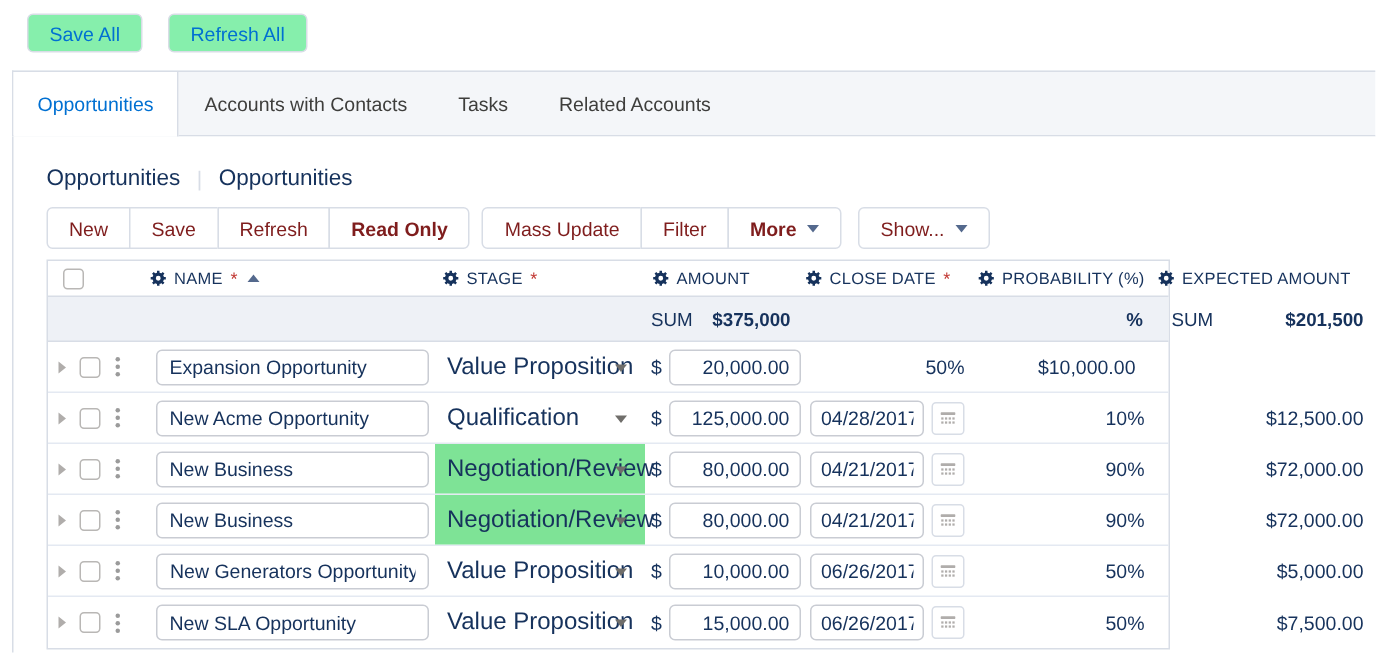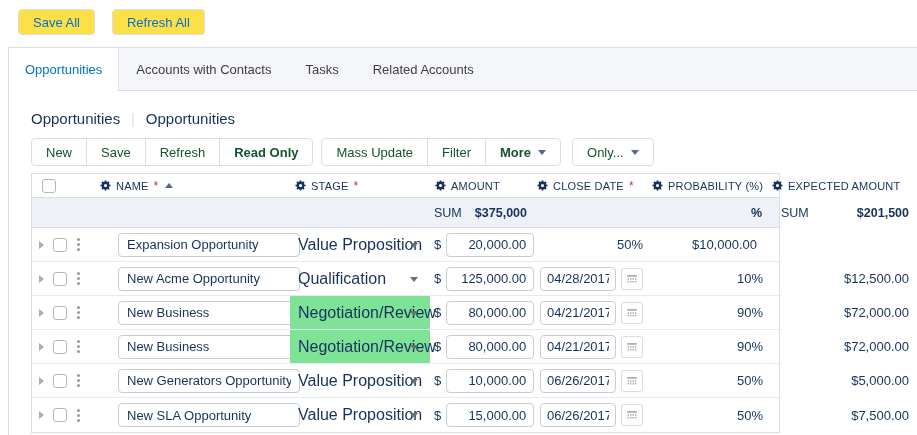--- a/index.html
+++ b/index.html
@@ -1,41 +1,41 @@
 <!DOCTYPE html>
 <html><head>
 <meta charset="utf-8">
 <style>
   * { box-sizing: border-box; margin: 0; padding: 0; }
   html,body { width:917px; height:435px; overflow:hidden; background:#fff;
     font-family:"Liberation Sans","DejaVu Sans",sans-serif; color:#16325c; }
 
   
   .top-actions { display:flex; gap:17px; padding:9px 0 0 18px; }
-  .btn { background:#fde047; border:1px solid #d8dde6; border-radius:4px; color:#0070d2;
+  .btn { background:#86efac; border:1px solid #d8dde6; border-radius:4px; color:#0070d2;
     font-size:13px; font-family:inherit; height:26px; padding:0 14px; cursor:pointer; white-space:nowrap; }
 
   
   .tab-strip { margin:12px 0 0 8px; width:909px; height:44px; background:#f4f6f9;
     border:1px solid #d8dde6; border-right:none; display:flex; align-items:stretch; }
   .tab { display:flex; align-items:center; padding:0 17px; font-size:13px; color:#3e3e3c;
     cursor:pointer; white-space:nowrap; }
   .tab.active { background:#fff; color:#0070d2; border-right:1px solid #d8dde6;
     margin-bottom:-1px; padding:0 16px; }
 
   
   .panel { margin-left:8px; border-left:1px solid #d8dde6; padding:19px 0 0 22px;
     height:345px; background:#fff; }
   .title-row { display:flex; align-items:center; gap:11px; font-size:15px; color:#16325c; }
   .title-sep { color:#d8dde6; font-size:14px; }
 
   
   .toolbar { margin-top:11px; display:flex; align-items:center; }
   .seg { display:flex; }
-  .sbtn { background:#fff; border:1px solid #d8dde6; color:#14532d; font-size:13px;
+  .sbtn { background:#fff; border:1px solid #d8dde6; color:#7f1d1d; font-size:13px;
     font-family:inherit; height:28px; padding:0 14px; margin-left:-1px; cursor:pointer;
     display:flex; align-items:center; gap:7px; white-space:nowrap; }
   .seg .sbtn:first-child { border-radius:4px 0 0 4px; margin-left:0; }
   .seg .sbtn:last-child { border-radius:0 4px 4px 0;font-weight:bold; }
   .seg2 { margin-left:8px; }
   .show-btn { margin-left:11px; border-radius:4px; }
   .caret { width:0; height:0; border-left:4px solid transparent; border-right:4px solid transparent;
     border-top:5px solid #54698d; display:inline-block; }
 
   
@@ -61,21 +61,21 @@
 
   .drow { height:34px; border-bottom:1px solid #e4e9f2; align-items:center; }
   .drow:last-child { border-bottom:none; }
   .c-controls { display:flex; align-items:center; gap:9px; padding-left:7px; }
   .expand { width:0; height:0; border-top:4px solid transparent; border-bottom:4px solid transparent;
     border-left:5px solid #b0adab; cursor:pointer; }
   .dots { width:3px; height:3px; border-radius:50%; background:#9b9b9b;
     box-shadow:0 -5px 0 #9b9b9b, 0 5px 0 #9b9b9b; margin-left:1px; cursor:pointer; }
   .inp { border:1px solid #c9ccd3; border-radius:4px; height:24px; font-size:13px;
     font-family:inherit; color:#16325c; background:#fff; }
-  .name-inp { width:182px; margin-left:23px; padding:0 8px; }
+  .name-inp { width:182px; margin-left:9px; padding:0 8px; }
   .c-stage { height:100%; }
   .stage-box { position:relative; height:100%; width:100%; display:flex; align-items:center;
     padding-left:8px; font-size:16px; cursor:pointer; }
   .stage-caret { position:absolute; right:12px; top:15px; width:0; height:0;
     border-left:4px solid transparent; border-right:4px solid transparent; border-top:5px solid #706e6b; }
   .c-amount { display:flex; align-items:center; gap:5px; padding-left:4px; font-size:13px; }
   .amt-inp { width:88px; text-align:right; padding:0 7px; }
   .c-close { display:flex; align-items:center; gap:5px; padding-left:8px; }
   .date-inp { width:76px; padding:0 6px; }
   .cal-btn { width:22px; height:22px; background:#fff; border:1px solid #d8dde6; border-radius:3px;
@@ -141,21 +141,21 @@
         <button class="sbtn">
     <span>Filter</span>
 
   </button>
         <button class="sbtn">
     <span>More</span>
     <span class="caret"></span>
   </button>
       </div>
     <button class="sbtn show-btn">
-      <span>Only...</span>
+      <span>Show...</span>
       <span class="caret"></span>
     </button>
   </div>
 
   <div class="tbl">
     <div class="grid-row thead" id="thead">
       <div class="hcheck">
         <input type="checkbox" class="chk" style="">
       </div>
     <div class="hcell">

